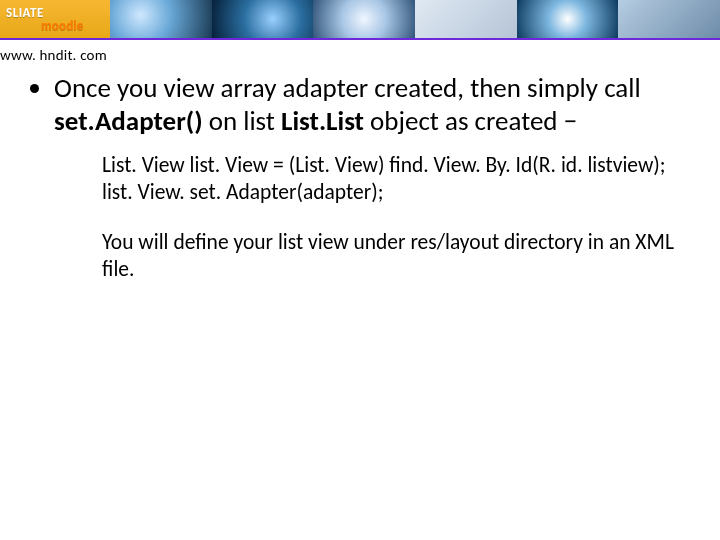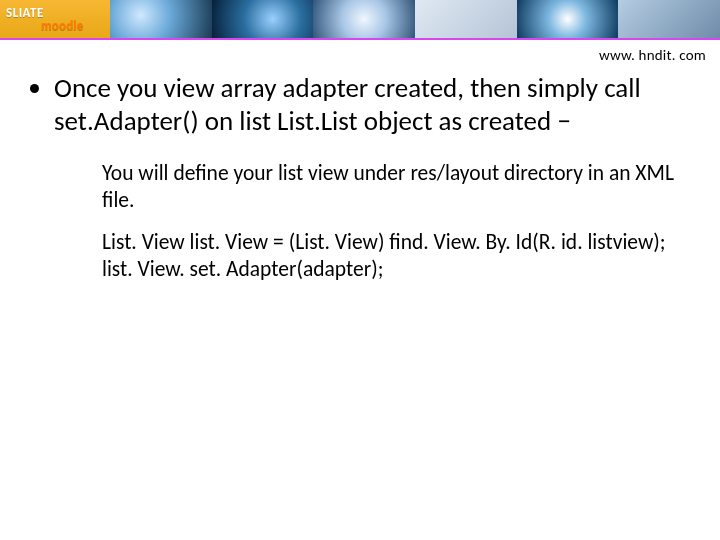--- a/index.html
+++ b/index.html
@@ -15,21 +15,21 @@
   .slide {
     width: 720px;
     height: 540px;
     position: relative;
     box-sizing: border-box;
   }
   .header-banner {
     width: 720px;
     height: 38px;
     display: flex;
-    border-bottom: 2px solid #d946ef;
+    border-bottom: 2px solid #6d28d9;
   }
   .logo-block {
     flex: 0 0 110px;
     background: linear-gradient(to bottom, #f7b733 0%, #e8a817 100%);
     display: flex;
     align-items: center;
     padding-left: 6px;
     box-sizing: border-box;
   }
   .logo-text {
@@ -51,40 +51,39 @@
     overflow: hidden;
   }
   .tech1 { background: radial-gradient(circle at 30% 40%, #cfe8ff 0%, #6aa9d8 40%, #1a3a54 100%); }
   .tech2 { background: radial-gradient(circle at 60% 50%, #9ad0ff 0%, #2a6ea0 45%, #06203a 100%); }
   .tech3 { background: radial-gradient(circle at 50% 50%, #f0f6ff 0%, #a9c7e6 40%, #31557a 100%); }
   .tech4 { background: linear-gradient(135deg, #dfe9f3 0%, #b5c4d6 100%); }
   .tech5 { background: radial-gradient(circle at 50% 50%, #ffffff 0%, #7db7e0 35%, #0d3a5e 100%); }
   .tech6 { background: linear-gradient(135deg, #b6cde2 0%, #6e8ca9 100%); }
 
   .url-line {
-    text-align: right;
     font-size: 15px;
     padding: 6px 14px 0 0;
     letter-spacing: .2px;
   }
 
   .content {
     padding: 8px 28px 0 28px;
   }
 
   ul.main {
     margin: 0;
     padding-left: 26px;
   }
   ul.main > li {
     font-size: 27px;
     line-height: 1.22;
     margin-bottom: 10px;
   }
-  .bold { font-weight: 400; text-align: center; }
+  .bold { font-weight: 700; text-align: center; }
 
   .sub {
     margin: 14px 0 0 74px;
     font-size: 21.5px;
     line-height: 1.28;
   }
   .sub-para2 {
     margin-top: 22px;
   }
 </style>
@@ -112,21 +111,21 @@
 
   <div class="url-line">www. hndit. com</div>
 
   <div class="content">
     <ul class="main">
       <li>
         <span>Once you view array adapter created, then simply call </span><span class="bold">set.Adapter()</span><span> on list </span><span class="bold">List.List</span><span> object as created −</span>
       </li>
     </ul>
 
-    <div class="sub sub-para2">You will define your list view under res/layout directory in an XML file.</div>
-
     <div class="sub">
       <div>List. View list. View = (List. View) find. View. By. Id(R. id. listview);</div>
       <div>list. View. set. Adapter(adapter);</div>
     </div>
+
+    <div class="sub sub-para2">You will define your list view under res/layout directory in an XML file.</div>
   </div>
 
 </div>
 
 </body></html>

